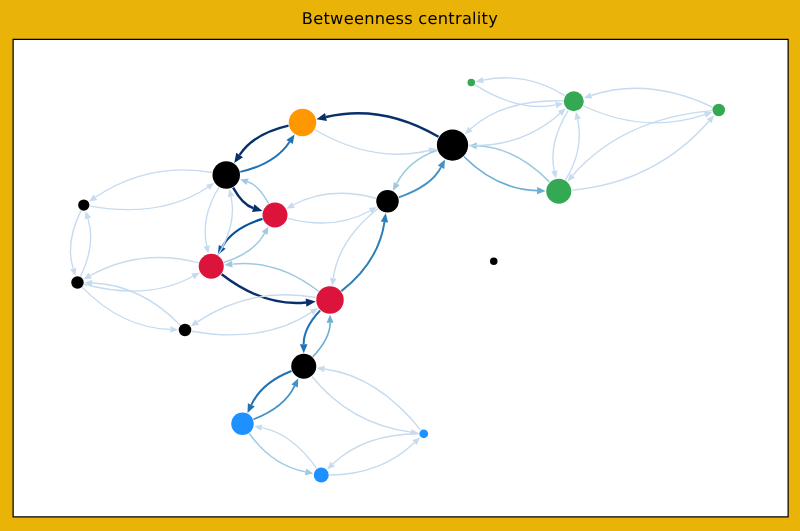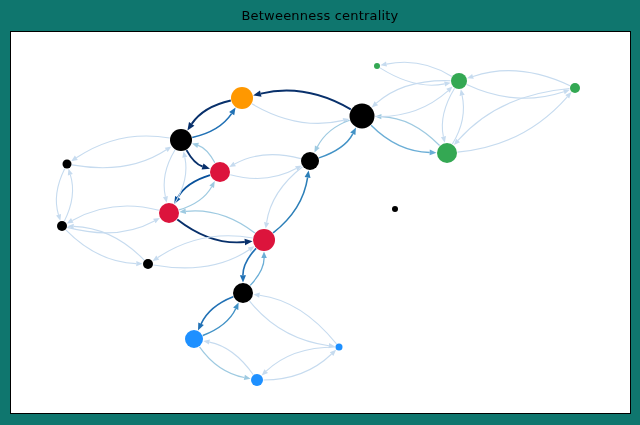--- a/index.html
+++ b/index.html
@@ -1,19 +1,19 @@
 <!DOCTYPE html>
 <html><head>
 <meta charset="utf-8">
 <style>
   html,body{margin:0;padding:0;background:#ffffff;}
   .figure{
     position:relative;
     width:640px;height:425px;
-    background:#0f766e;
+    background:#eab308;
     font-family:"DejaVu Sans","Liberation Sans",sans-serif;
     overflow:hidden;
   }
   .chart-title{
     position:absolute;
     top:8px;left:0;width:100%;
     text-align:center;
     font-size:13px;
     color:#000000;
     letter-spacing:0.2px;

